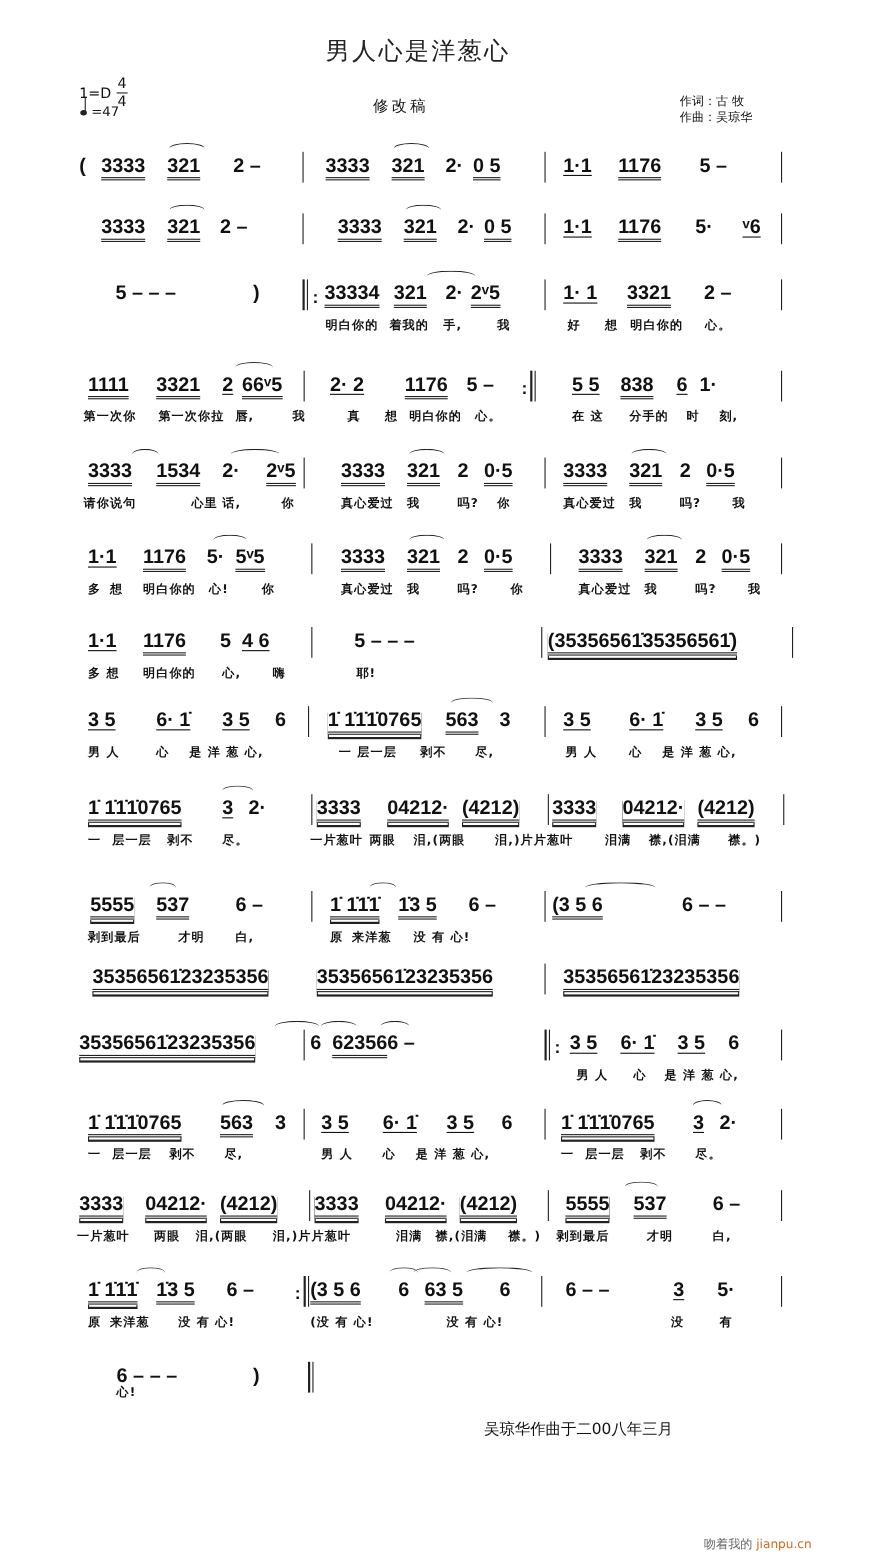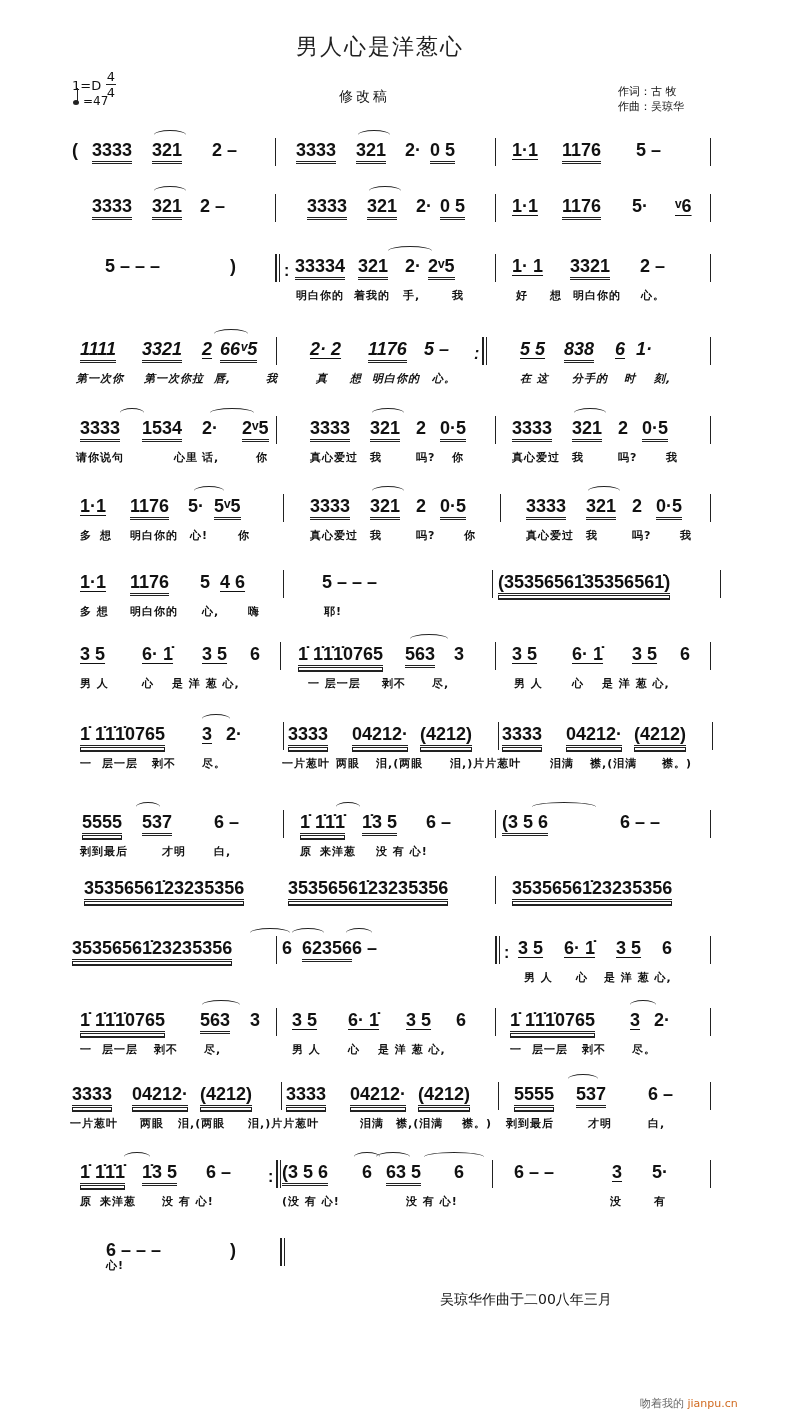--- a/index.html
+++ b/index.html
@@ -122,29 +122,29 @@
       </div>
       <span class="lyr" style="left: 226px;">明白你的</span>
       <span class="lyr" style="left: 284px;">着我的</span>
       <span class="lyr" style="left: 333px;">手,</span>
       <span class="lyr" style="left: 382px;">我</span>
       <span class="lyr" style="left: 446px;">好</span>
       <span class="lyr" style="left: 480px;">想</span>
       <span class="lyr" style="left: 503px;">明白你的</span>
       <span class="lyr" style="left: 571px;">心。</span>
     </div>
-    <div class="row" style="top: 335px; font-style: italic;">
+    <div class="row" style="top: 335px;">
       <div class="notes">
         <span class="seg u2" style="left: 10px;">1111</span>
         <span class="seg u2" style="left: 72px;">3321</span>
         <span class="seg u1" style="left: 132px;">2</span>
         <span class="seg u2" style="left: 150px;">66ᵛ5</span>
         <div class="slur" style="left: 144px; width: 34px;"></div>
         <div class="bar" style="left: 206px;"></div>
-        <span class="seg u1" style="left: 240px; text-align: right;">2·   2</span>
+        <span class="seg u1" style="left: 230px; text-align: right;">2·   2</span>
         <span class="seg u2" style="left: 298px;">1176</span>
         <span class="seg" style="left: 354px;">5  –</span>
         <div class="rep" style="left: 404px;">:</div>
         <div class="dbar" style="left: 412px;"></div>
         <span class="seg u1" style="left: 450px;">5 5</span>
         <span class="seg u2" style="left: 494px;">838</span>
         <span class="seg u1" style="left: 545px;">6</span>
         <span class="seg" style="left: 566px;">1·</span>
         <div class="bar" style="left: 640px;"></div>
       </div>

